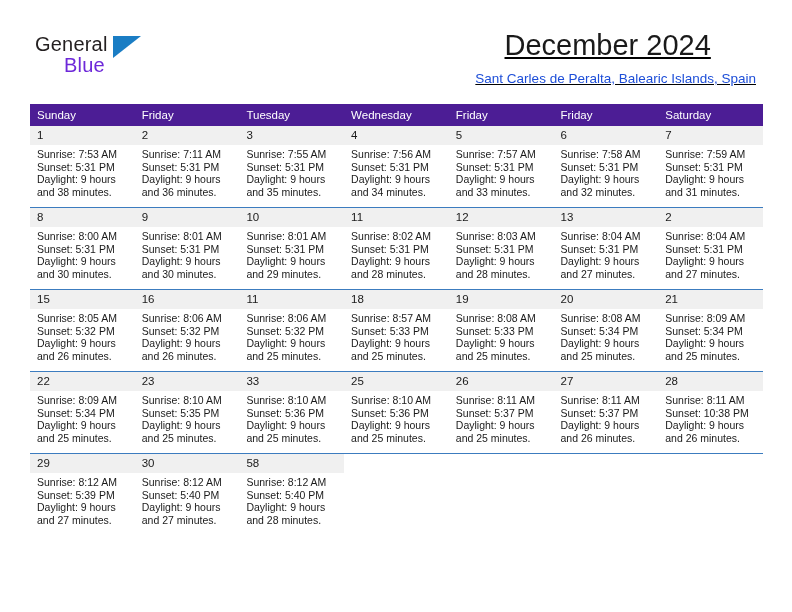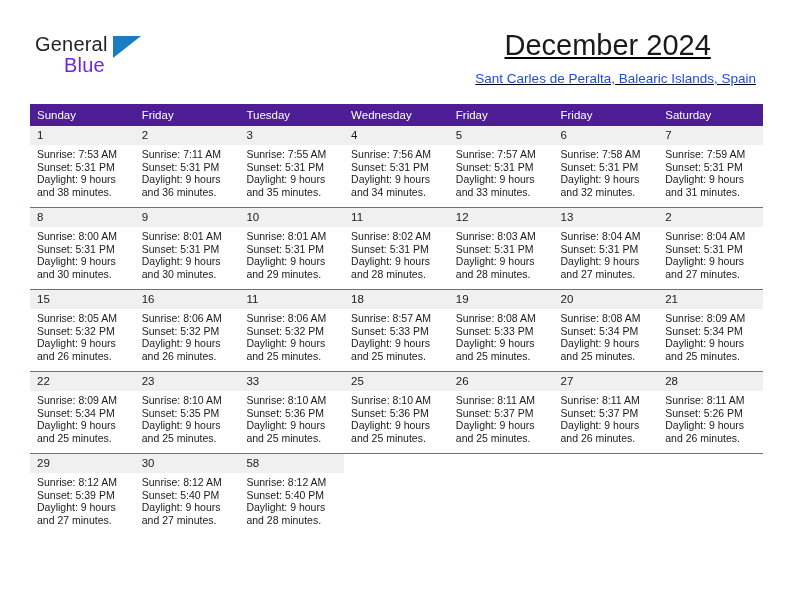--- a/index.html
+++ b/index.html
@@ -496,21 +496,21 @@
               <div>Daylight: 9 hours</div>
               <div>and 26 minutes.</div>
             </div>
           </div>
         </td>
         <td>
           <div class="cell">
             <div class="daynum">28</div>
             <div class="details">
               <div>Sunrise: 8:11 AM</div>
-              <div>Sunset: 5:26 PM</div>
+              <div>Sunset: 10:38 PM</div>
               <div>Daylight: 9 hours</div>
               <div>and 26 minutes.</div>
             </div>
           </div>
         </td>
       </tr>
 
       <tr class="week-row">
         <td>
           <div class="cell">

